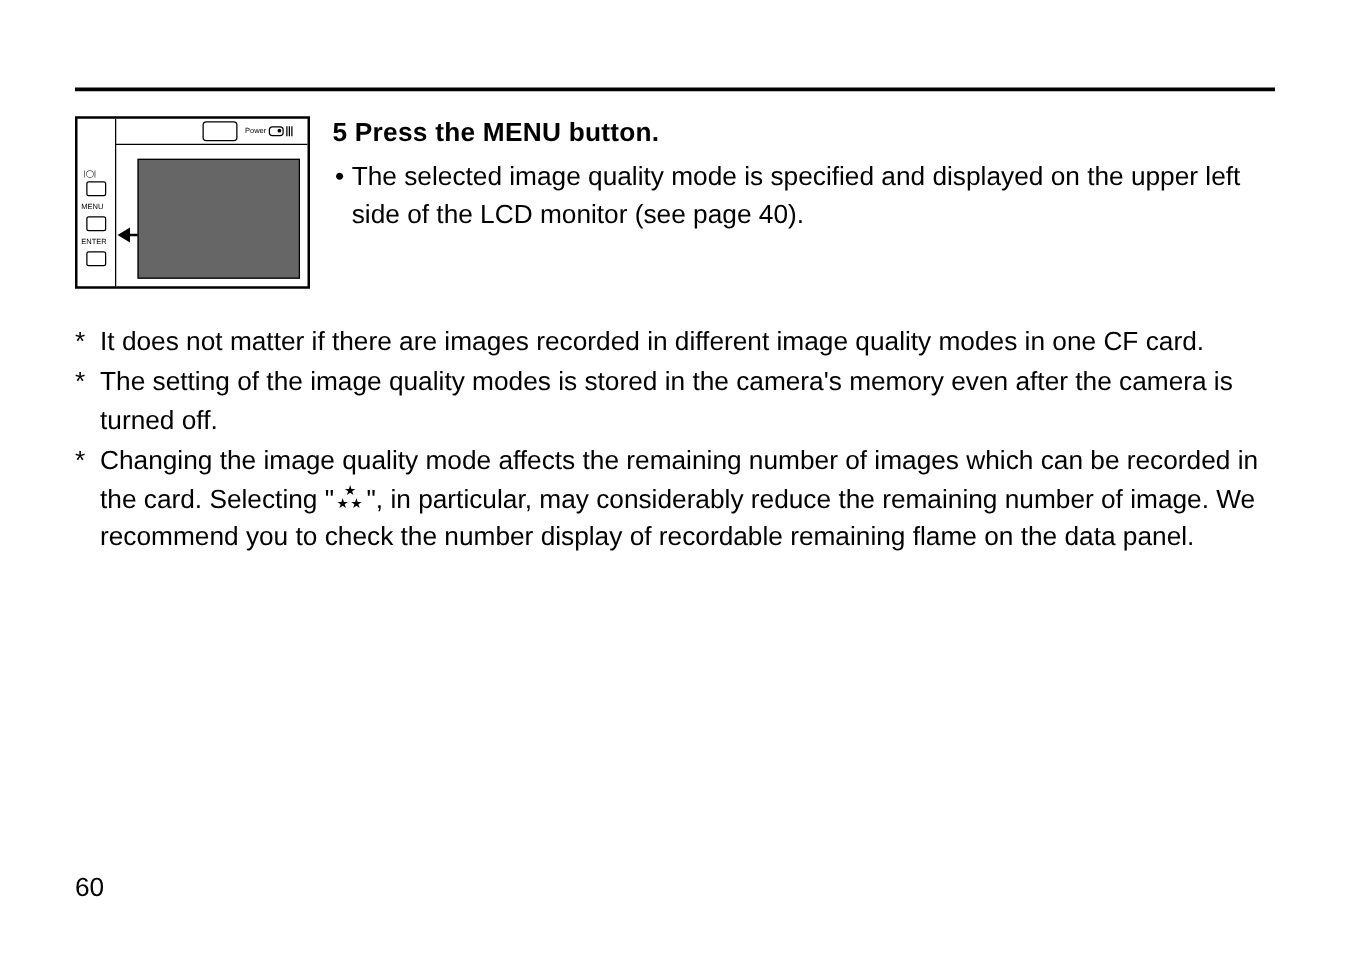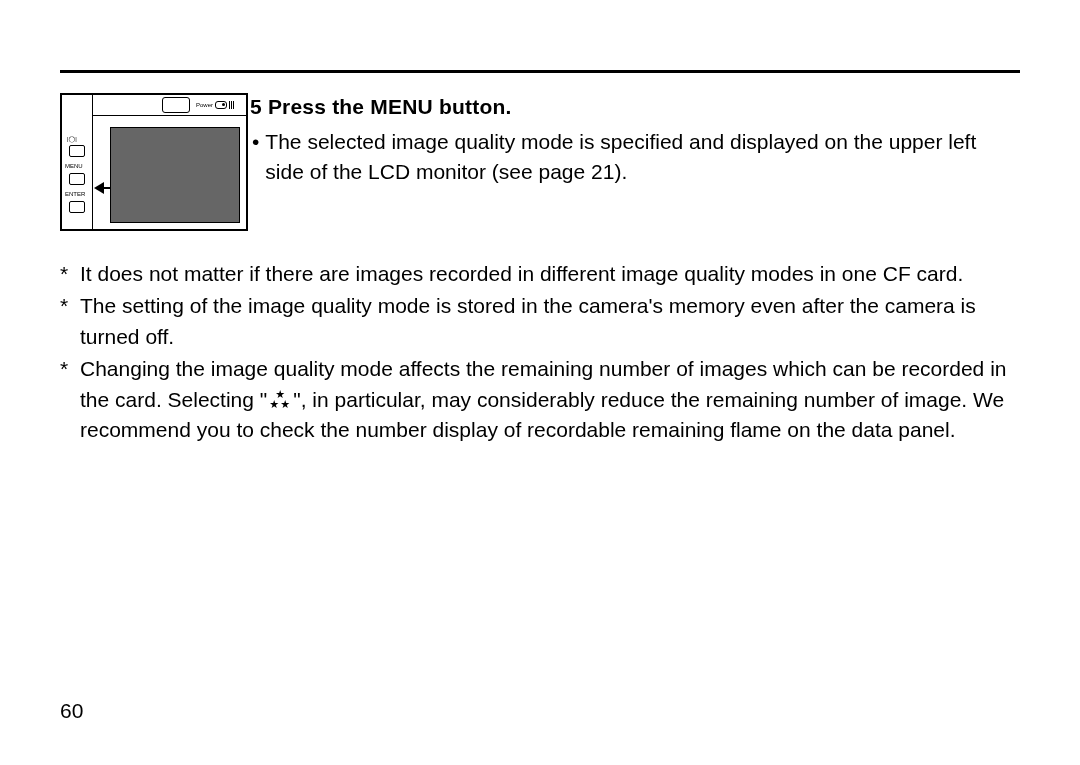--- a/index.html
+++ b/index.html
@@ -16,21 +16,21 @@
     box-sizing: border-box;
     padding: 70px 60px 30px 60px;
   }
   .rule {
     border-top: 3px solid #000;
     margin: 0 0 20px 0;
   }
   .step-row {
     display: flex;
     align-items: flex-start;
-    gap: 2px;
+    gap: 18px;
     margin-bottom: 28px;
   }
   .camera-illustration {
     width: 188px;
     height: 138px;
     border: 2px solid #000;
     box-sizing: border-box;
     position: relative;
     background: #fff;
     flex-shrink: 0;
@@ -232,33 +232,33 @@
       </div>
       <div class="cam-screen"></div>
     </div>
 
     <div class="step-text">
       <p class="step-heading">
         <span class="num">5</span><span>Press the MENU button.</span>
       </p>
       <p class="bullet-line">
         <span class="bullet-dot">•</span>
-        <span>The selected image quality mode is specified and displayed on the upper left side of the LCD monitor (see page 21).</span>
+        <span>The selected image quality mode is specified and displayed on the upper left side of the LCD monitor (see page 40).</span>
       </p>
     </div>
   </div>
 
   <div class="notes">
     <div class="note-item">
       <div class="note-star">*</div>
       <div class="note-body">It does not matter if there are images recorded in different image quality modes in one CF card.</div>
     </div>
     <div class="note-item">
       <div class="note-star">*</div>
-      <div class="note-body">The setting of the image quality mode is stored in the camera's memory even after the camera is turned off.</div>
+      <div class="note-body">The setting of the image quality modes is stored in the camera's memory even after the camera is turned off.</div>
     </div>
     <div class="note-item">
       <div class="note-star">*</div>
       <div class="note-body">
         Changing the image quality mode affects the remaining number of images which can be recorded in the card. Selecting "<span class="stars-icon"><span class="s s1">★</span><span class="s s2">★</span><span class="s s3">★</span></span>", in particular, may considerably reduce the remaining number of image. We recommend you to check the number display of recordable remaining flame on the data panel.
       </div>
     </div>
   </div>
 
   <div class="page-number">60</div>

